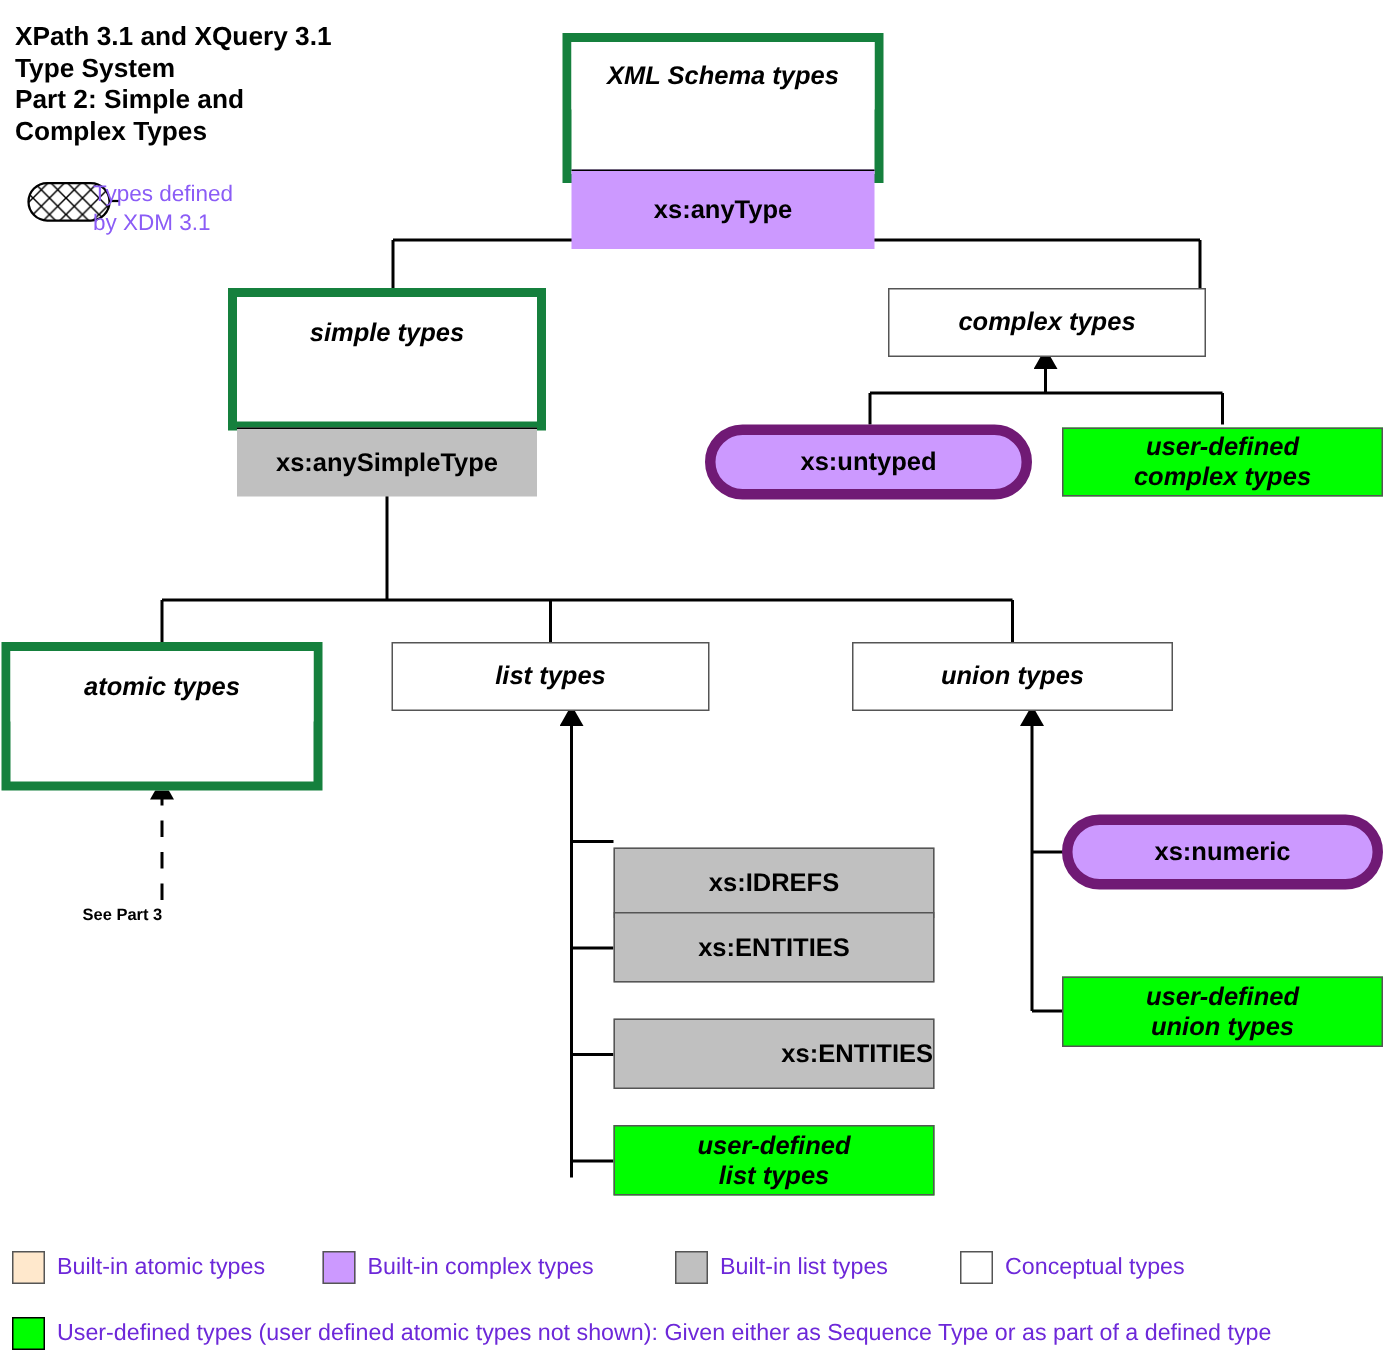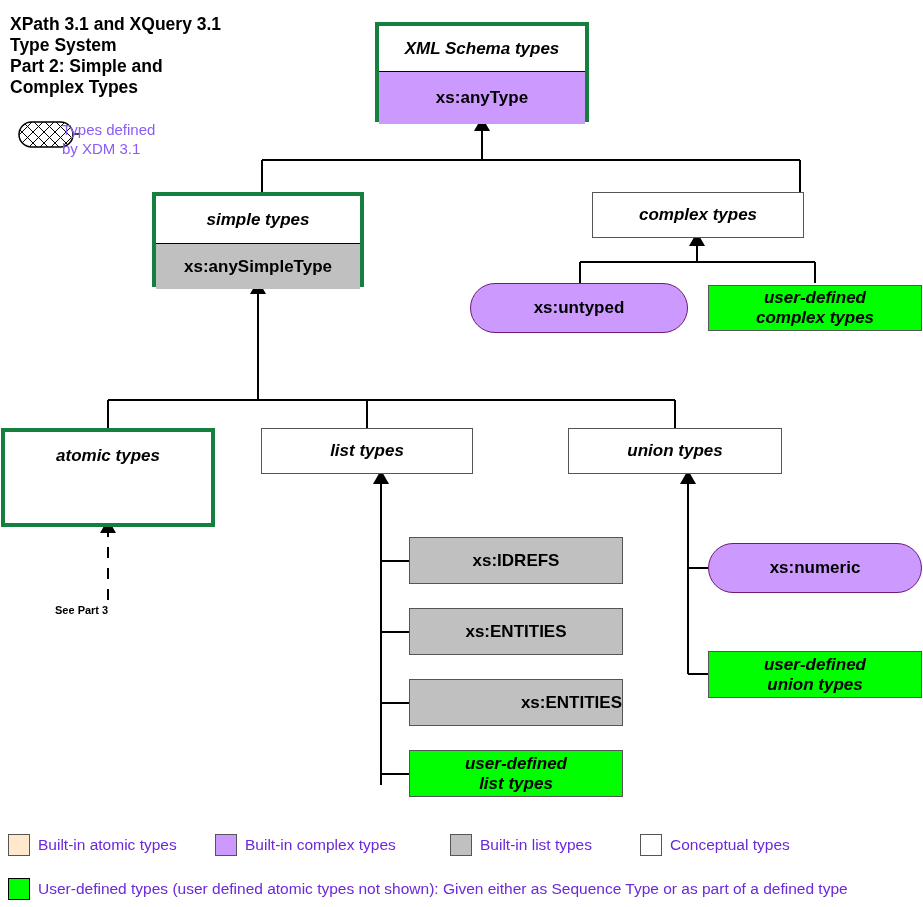--- a/index.html
+++ b/index.html
@@ -22,21 +22,21 @@
   }
   #svg-layer {
     position: absolute;
     left: 0; top: 0;
     width: 923px;
     height: 907px;
   }
   .node {
     position: absolute;
     box-sizing: border-box;
-    border: 4px solid #15803d;
+    border: 6px solid #15803d;
     background: #ffffff;
   }
   .node .hdr {
     box-sizing: border-box;
     text-align: center;
     font-weight: bold;
     font-style: italic;
     font-size: 17px;
     color: #000000;
     background: #ffffff;
@@ -47,38 +47,39 @@
   .node .body {
     box-sizing: border-box;
     text-align: center;
     font-weight: bold;
     font-size: 17px;
     color: #000000;
     border-top: 1px solid #000000;
     display: flex;
     align-items: center;
     justify-content: center;
+    margin-top: 40px;
   }
   .plain {
     position: absolute;
     box-sizing: border-box;
     border: 1px solid #555555;
     display: flex;
     align-items: center;
     justify-content: center;
     text-align: center;
     font-weight: bold;
     font-size: 17px;
     color: #000000;
     line-height: 1.15;
   }
   .italic { font-style: italic; }
   .stadium {
     border-radius: 999px;
-    border: 1px solid #701a75;
+    border: 7px solid #701a75;
   }
   .title {
     position: absolute;
     font-weight: bold;
     font-size: 17.5px;
     line-height: 21px;
     color: #000000;
     white-space: pre-line;
   }
   .legend-note {
@@ -194,21 +195,21 @@
   <div class="plain italic" style="left:261px; top:428px; width:212px; height:46px; background:#FFFFFF;">
     <span>list types</span>
   </div>
 
   <div class="plain italic" style="left:568px; top:428px; width:214px; height:46px; background:#FFFFFF;">
     <span>union types</span>
   </div>
 
   <div class="see-part" style="left:55px; top:604px;">See Part 3</div>
 
-  <div class="plain" style="left:409px; top:537px; width:214px; height:47px; background:#C0C0C0;">
+  <div class="plain" style="left:409px; top:565px; width:214px; height:47px; background:#C0C0C0;">
     <span>xs:IDREFS</span>
   </div>
   <div class="plain" style="left:409px; top:608px; width:214px; height:47px; background:#C0C0C0;">
     <span>xs:ENTITIES</span>
   </div>
   <div class="plain" style="left:409px; top:679px; width:214px; height:47px; background:#C0C0C0;justify-content:flex-end;">
     <span>xs:ENTITIES</span>
   </div>
   <div class="plain italic" style="left:409px; top:750px; width:214px; height:47px; background:#00FF00; white-space:pre-line;">
     <span>user-defined

